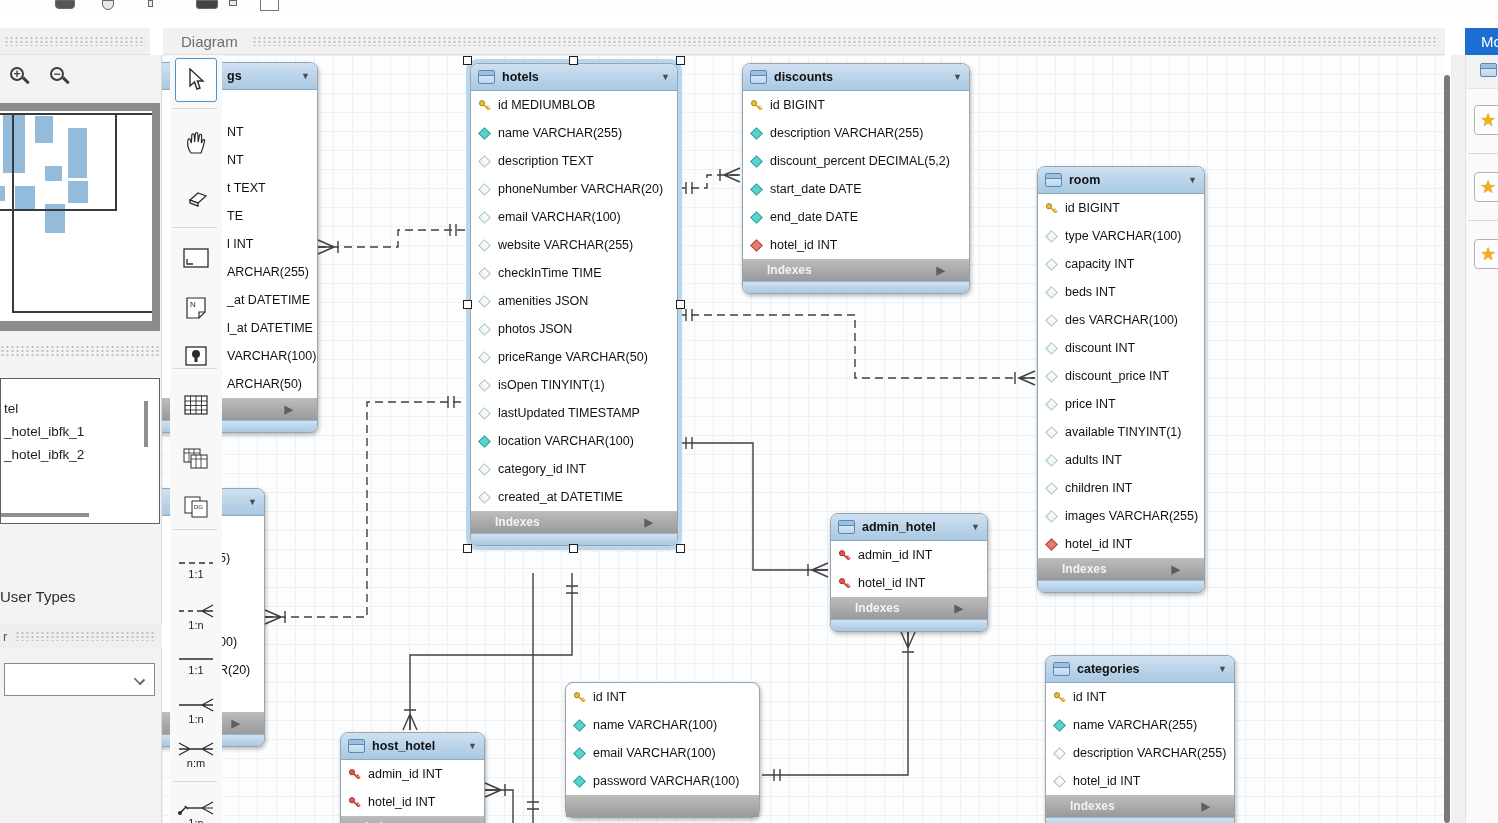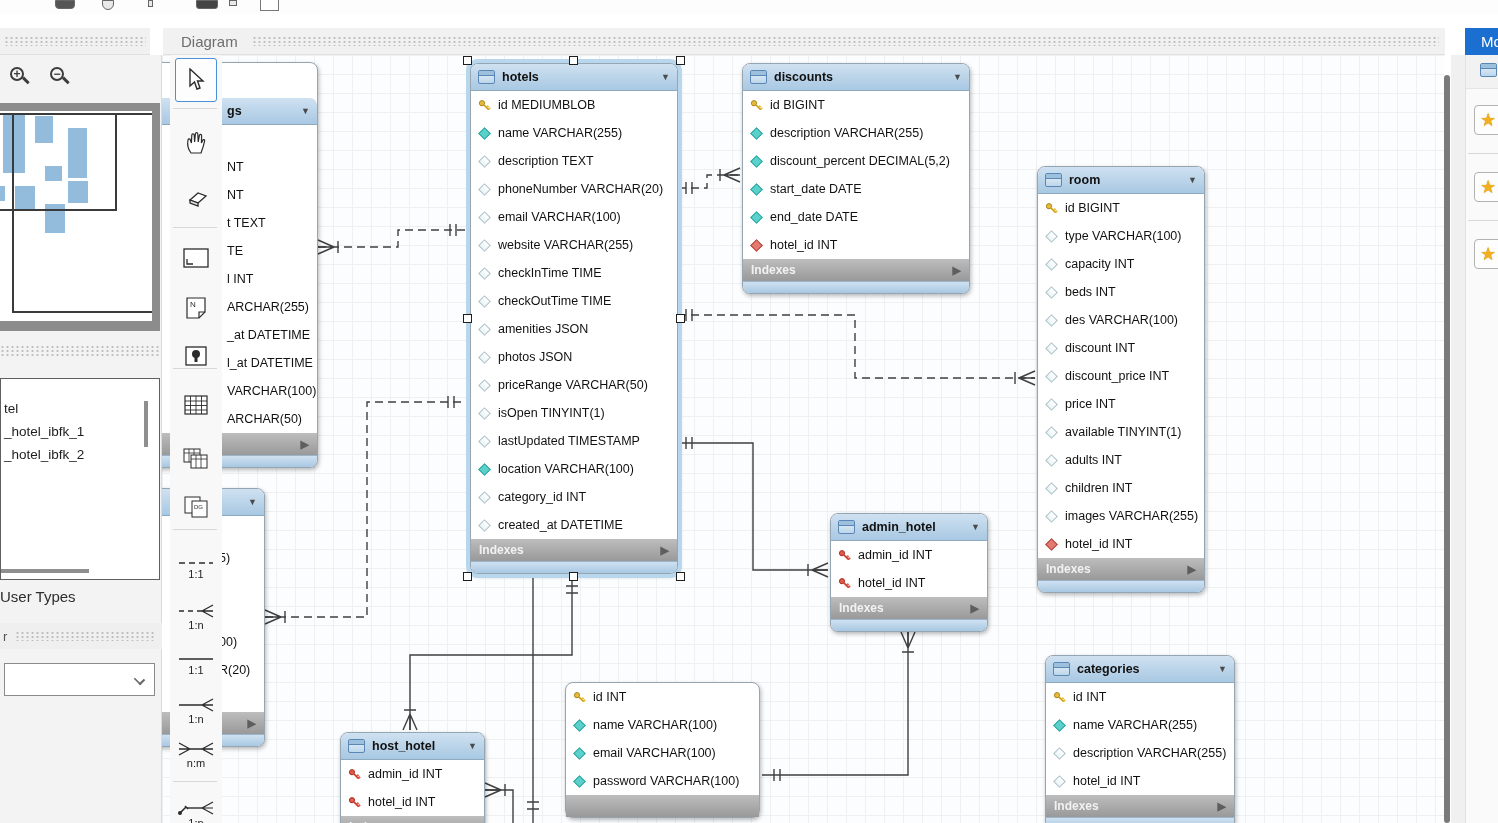--- a/index.html
+++ b/index.html
@@ -26,21 +26,21 @@
   #sidebar { left:0; top:55px; width:162px; height:768px; background:#f3f3f3; border-right:1px solid #dadada; z-index:20; }
   .zoombtn { position:absolute; width:24px; height:24px; }
   .zoombtn .lens { position:absolute; left:2px; top:2px; width:14px; height:14px; border:2px solid #3c3c3c; border-radius:50%;
     color:#3c3c3c; font-size:12px; line-height:10px; text-align:center; font-weight:bold; }
   .zoombtn .grip { position:absolute; left:14px; top:14px; width:8px; height:2.5px; background:#3c3c3c; transform:rotate(45deg); }
   #navigator { left:0; top:48px; width:160px; height:228px; background:#8c8c8c; padding:8px 0 10px 0; }
   #nav-inner { position:relative; width:152px; height:210px; background:#fff; overflow:hidden; }
   .nav-rect { position:absolute; background:#93bbdc; }
   .nav-view { position:absolute; border:2px solid #3a3a3a; background:transparent; }
   .sep-dots { left:0; top:290px; width:160px; height:13px; padding:2px 4px; }
-  #tree-box { left:0; top:323px; width:160px; height:202px; background:#fff; border:1px solid #5f5f5f; overflow:hidden; }
+  #tree-box { left:0; top:323px; width:160px; height:146px; background:#fff; border:1px solid #5f5f5f; overflow:hidden; }
   .tree-item { font-size:13.5px; color:#1d1d1d; padding:4px 2px 4px 3px; white-space:nowrap; }
   #tree-vthumb { position:absolute; right:11px; top:22px; width:4px; height:46px; background:#8f8f8f; }
   #tree-hthumb { position:absolute; left:0; bottom:6px; width:88px; height:4px; background:#8f8f8f; }
   #user-types { left:0; top:533px; font-size:15px; color:#2d2d2d; }
   #lower-hdr { left:0; top:568px; width:162px; height:26px; background:#efefef; display:flex; align-items:center; }
   #lower-hdr .lbl { font-size:13px; color:#555; margin:0 8px 0 3px; }
   #lower-hdr .dots { flex:1; margin-right:8px; }
   #sb-dropdown { left:4px; top:608px; width:151px; height:33px; background:#fff; border:1px solid #8a8a8a; }
   #sb-dropdown .chev { position:absolute; right:10px; top:11px; width:9px; height:9px; border-right:2px solid #666;
     border-bottom:2px solid #666; transform:rotate(45deg) scaleY(0.8); }
@@ -64,21 +64,21 @@
   .tbl-icon::before { content:""; position:absolute; left:0; top:0; right:0; height:4px; background:#9dc0dd; border-bottom:1px solid #5a87b5; }
   .tbl-arrow { margin-left:auto; color:#4a4a4a; font-size:9px; }
   .tbl-arrow::before { content:"\25BC"; }
   .tbl-row { height:28px; display:flex; align-items:center; padding:0 7px; white-space:nowrap; overflow:hidden; }
   .ic { width:9px; height:9px; margin:0 9px 0 2px; flex:none; transform:rotate(45deg);
     border:1px solid #a9bec6; background:linear-gradient(#ffffff,#e9f4f6); }
   .ic.attr_filled { background:#5ad1cb; border-color:#2ea39d; }
   .ic.fk { background:#e4796f; border-color:#b0463c; }
   .key { width:14px; height:13px; margin-right:6px; flex:none; transform:none; border:none; background:none; }
   .tbl-indexes { height:22px; background:linear-gradient(#bdbdbd,#999999); color:#f2f2f2; font-weight:bold;
-    display:flex; align-items:center; padding:0 8px; font-size:12px;gap:13px; }
+    display:flex; align-items:center; padding:0 24px; font-size:12px;gap:13px; }
   .idx-arrow { margin-left:auto; color:#5e5e5e; font-size:11px; }
   .idx-arrow::before { content:"\25B6"; }
   .tbl-bottom { height:12px; background:linear-gradient(#cfe1f1,#a8c8e2); border-radius:0 0 7px 7px; border-top:1px solid #9ab4cb; }
   .handle { position:absolute; width:9px; height:9px; background:#fff; border:1px solid #1e1e1e; z-index:5; }
   .h-tl{left:-8px;top:-8px}.h-tm{left:calc(50% - 5px);top:-8px}.h-tr{right:-8px;top:-8px}
   .h-ml{left:-8px;top:calc(50% - 5px)}.h-mr{right:-8px;top:calc(50% - 5px)}
   .h-bl{left:-8px;bottom:-8px}.h-bm{left:calc(50% - 5px);bottom:-8px}.h-br{right:-8px;bottom:-8px}
 
   
   #palette { left:170px; top:55px; width:52px; height:768px; background:#f8f8f8; z-index:10; }
@@ -166,21 +166,21 @@
       <path d="M339,735 L323,728 M339,735 L323,735 M339,735 L323,742 M343,729 V741"></path>
     </g>
     <g>
       <path d="M746,577 V720 H600"></path>
       <path d="M746,593 L739,577 M746,593 L746,577 M746,593 L753,577 M740,597 H752"></path>
       <path d="M612,714 V726 M618,714 V726"></path>
     </g>
   </svg>
   <div id="tables-layer">
       <div class="db-table" style="left: -22px; top: 7px; width: 178px;">
-        <div class="tbl-header" style="padding-left: 86px; margin-top: 35px;">
+        <div class="tbl-header" style="padding-left: 86px;">
           <span>gs</span>
           <span class="tbl-arrow"></span>
         </div>
         <div class="tbl-row" style="padding-left: 86px;">
           <span></span>
         </div>
         <div class="tbl-row" style="padding-left: 86px;">
           <span>NT</span>
         </div>
         <div class="tbl-row" style="padding-left: 86px;">
@@ -278,24 +278,20 @@
           <span class="ic attr"></span>
           <span>email VARCHAR(100)</span>
         </div>
         <div class="tbl-row">
           <span class="ic attr"></span>
           <span>website VARCHAR(255)</span>
         </div>
         <div class="tbl-row">
           <span class="ic attr"></span>
           <span>checkInTime TIME</span>
-        </div>
-        <div class="tbl-row">
-          <span class="ic attr"></span>
-          <span>checkOutTime TIME</span>
         </div>
         <div class="tbl-row">
           <span class="ic attr"></span>
           <span>amenities JSON</span>
         </div>
         <div class="tbl-row">
           <span class="ic attr"></span>
           <span>photos JSON</span>
         </div>
         <div class="tbl-row">

